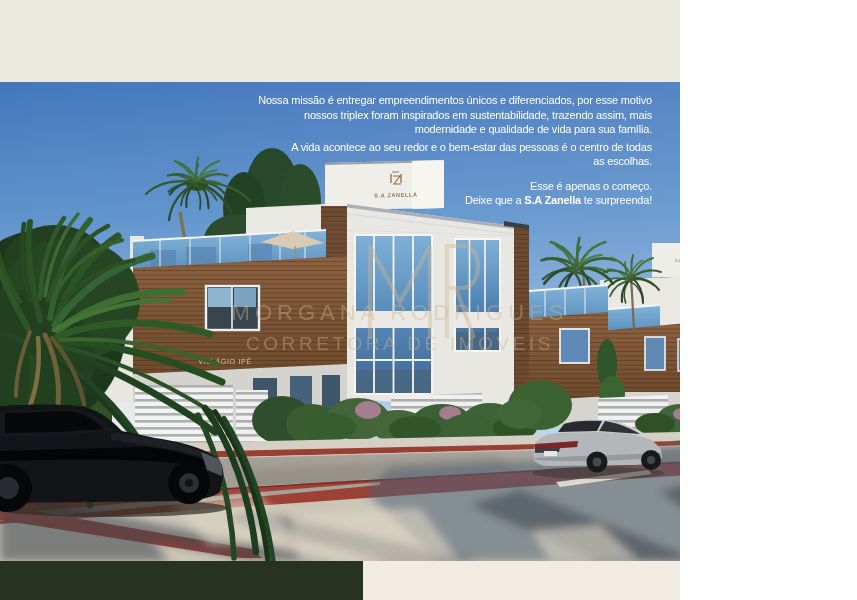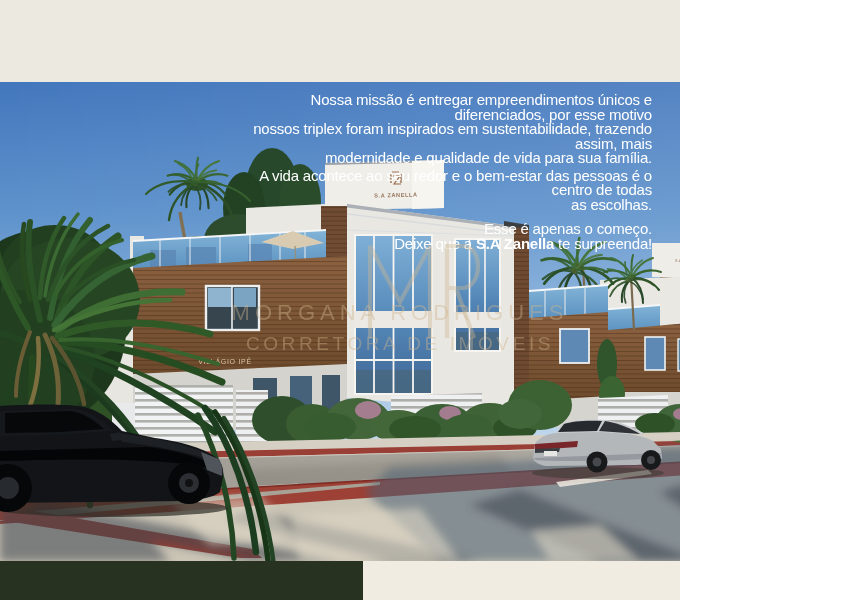--- a/index.html
+++ b/index.html
@@ -489,21 +489,21 @@
     </g>
 
     <g>
       <path d="M814,428 L820,417 C826,411 840,409 850,412 L857,418 L857,445 L816,444 Z" fill="#9aa0a4"></path>
       <path d="M822,417 C828,412 842,411 850,413 L852,420 L824,421 Z" fill="#33373b"></path>
       <circle cx="827" cy="442" r="7" fill="#141618"></circle>
       <circle cx="852" cy="442" r="7" fill="#141618"></circle>
     </g>
   </svg>
 
-  <div class="abs" style="right:28px;top:93px;width:420px;text-align:right;color:#ffffff;font-size:15px;line-height:14.5px;letter-spacing:-0.2px;">
+  <div class="abs" style="right:28px;top:93px;width:420px;text-align:right;color:#ffffff;font-size:11px;line-height:14.5px;letter-spacing:-0.2px;">
     Nossa missão é entregar empreendimentos únicos e diferenciados, por esse motivo<br>
     nossos triplex foram inspirados em sustentabilidade, trazendo assim, mais<br>
     modernidade e qualidade de vida para sua família.
     <div style="height:3px"></div>
     A vida acontece ao seu redor e o bem-estar das pessoas é o centro de todas<br>
     as escolhas.
     <div style="height:10px"></div>
     Esse é apenas o começo.<br>
     Deixe que a <b>S.A Zanella</b> te surpreenda!
   </div>

